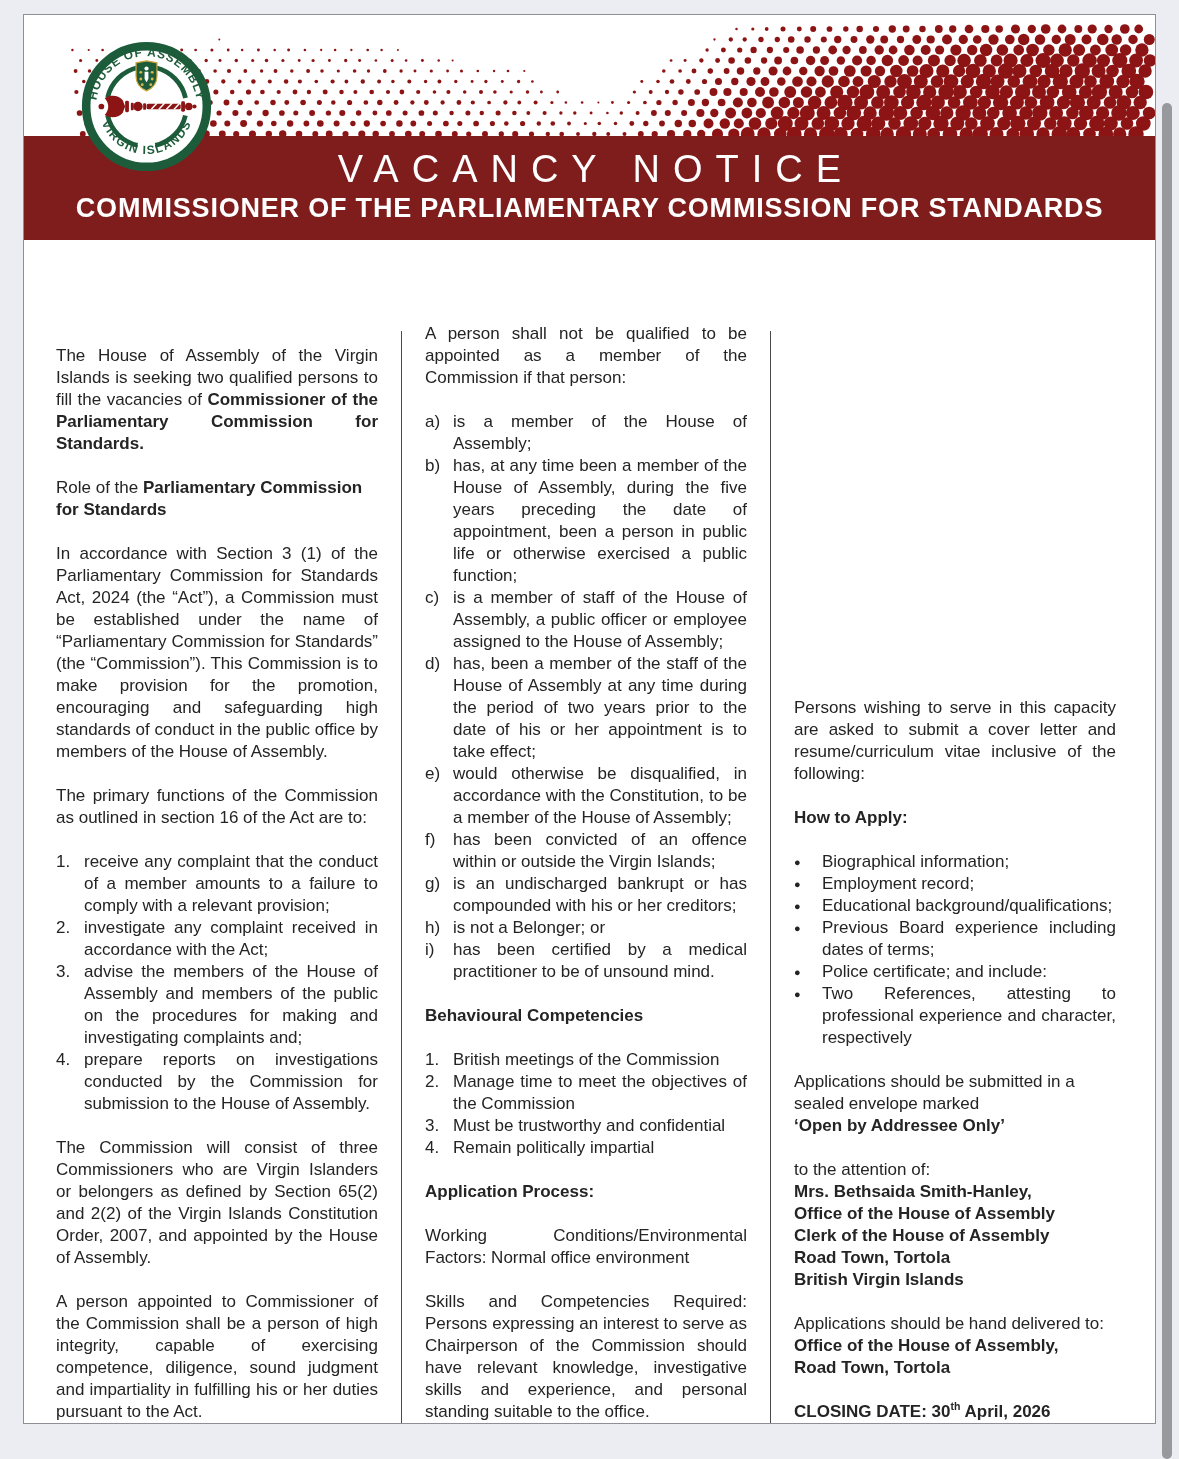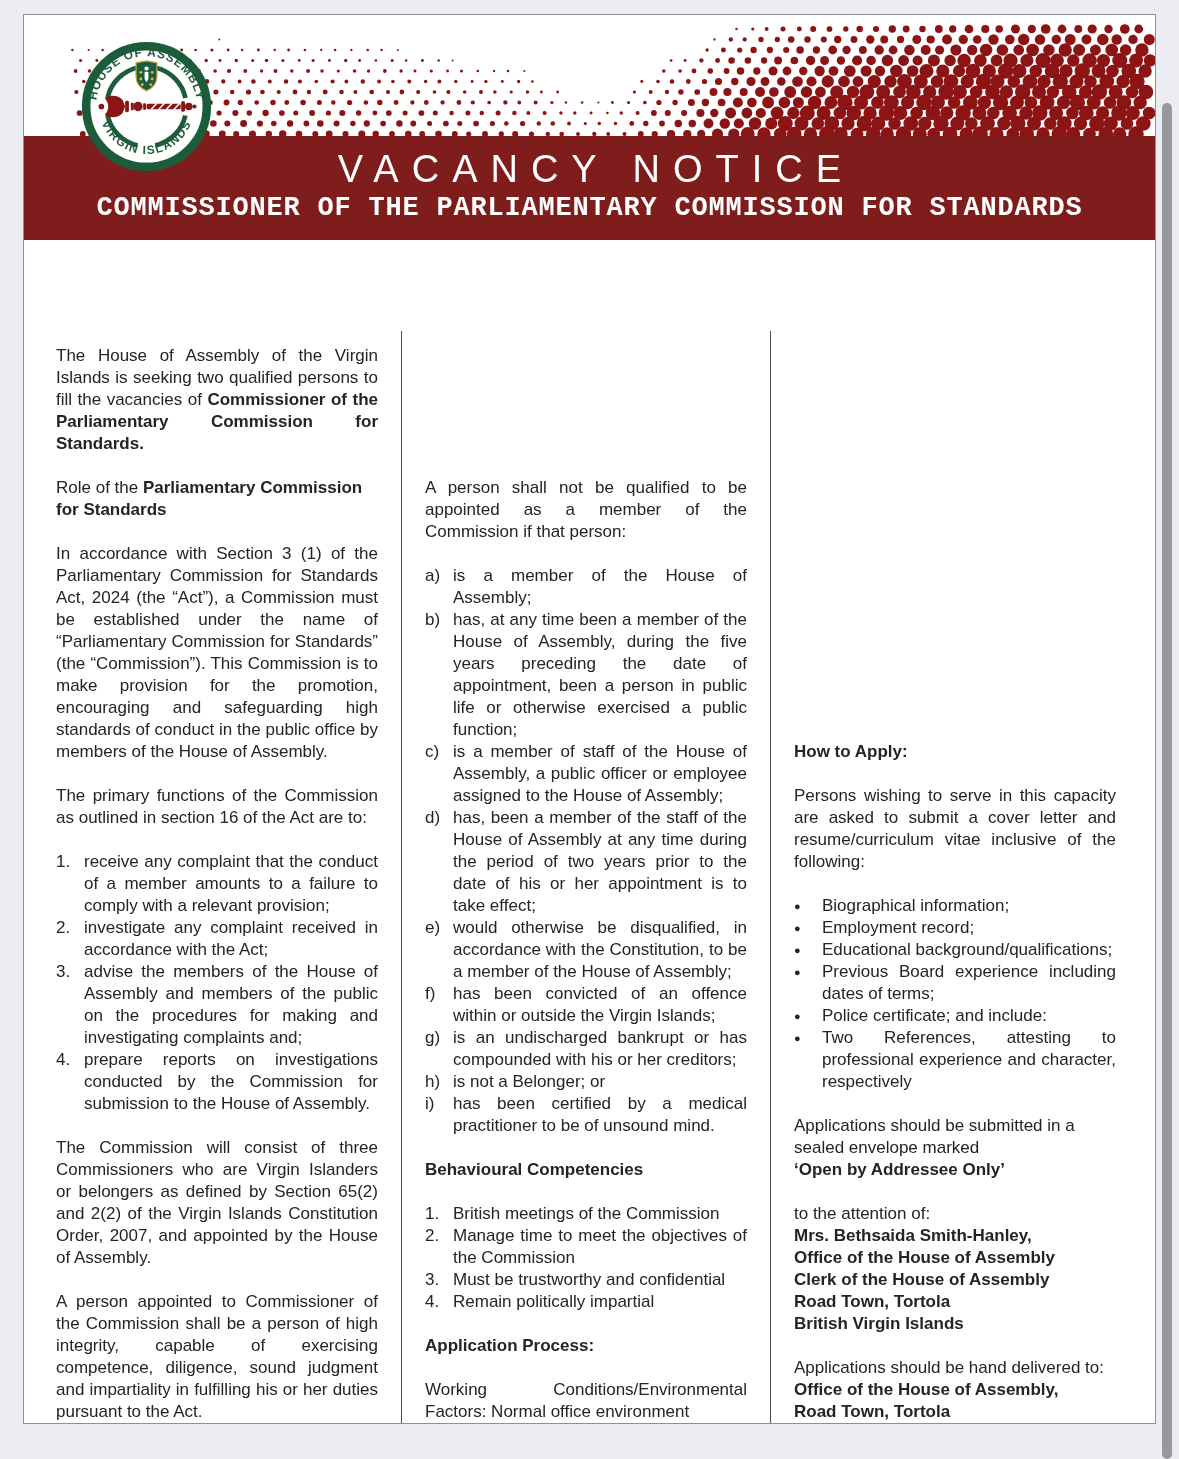--- a/index.html
+++ b/index.html
@@ -16,21 +16,21 @@
   .dots-svg{position:absolute;left:0;top:0;display:block}
   .band{
     position:absolute;left:0;right:0;top:121px;height:104px;
     background:#7f1d1d;color:#fff;text-align:center;
   }
   .title{
     margin-top:12px;font-size:38px;line-height:42px;font-weight:400;
     letter-spacing:13px;padding-left:13px;white-space:nowrap;
   }
   .subtitle{
-    font-size:27px;line-height:37px;font-weight:700;letter-spacing:0.8px;white-space:nowrap;font-family:Liberation Mono, monospace;
+    font-size:27px;line-height:37px;font-weight:700;letter-spacing:0.8px;white-space:nowrap;
   }
   .logo{position:absolute;left:56px;top:25px;width:133px;height:133px}
   .columns{
     position:absolute;left:0;right:0;top:225px;bottom:0;
     padding:26px 36px 0 32px;display:flex;align-items:flex-end;
   }
   .col{width:322px;flex:0 0 322px;font-size:17px;line-height:22px;color:#242424}
   .vdiv{flex:0 0 0;width:0;border-left:1.5px solid #4a4a4a;height:1092px;margin:2px 23px 0 23px}
   .blk{margin-bottom:22px}
   .blk:last-child{margin-bottom:0}
@@ -822,25 +822,26 @@
             <span class="marker">3.</span>
             <span class="litext"><span>Must be trustworthy and confidential</span></span>
           </div>
           <div class="li">
             <span class="marker">4.</span>
             <span class="litext"><span>Remain politically impartial</span></span>
           </div>
         </div>
         <div class="blk h"><span>Application Process:</span></div>
         <div class="blk p j"><span>Working Conditions/Environmental Factors: Normal office environment</span></div>
+        <div class="blk p j"><span>Skills and Competencies Required: Persons expressing an interest to serve as Chairperson of the Commission should have relevant knowledge, investigative skills and experience, and personal standing suitable to the office.</span></div>
       </section>
     <div class="vdiv"></div>
     <section class="col">
+        <div class="blk p j"><span>Persons wishing to serve in this capacity are asked to submit a cover letter and resume/curriculum vitae inclusive of the following:</span></div>
         <div class="blk h"><span>How to Apply:</span></div>
-        <div class="blk p j"><span>Persons wishing to serve in this capacity are asked to submit a cover letter and resume/curriculum vitae inclusive of the following:</span></div>
         <div class="blk list bullet j">
           <div class="li">
             <span class="marker">●</span>
             <span class="litext"><span>Biographical information;</span></span>
           </div>
           <div class="li">
             <span class="marker">●</span>
             <span class="litext"><span>Employment record;</span></span>
           </div>
           <div class="li">
@@ -871,17 +872,20 @@
           <div class="line"><span class="b">Office of the House of Assembly</span></div>
           <div class="line"><span class="b">Clerk of the House of Assembly</span></div>
           <div class="line"><span class="b">Road Town, Tortola</span></div>
           <div class="line"><span class="b">British Virgin Islands</span></div>
         </div>
         <div class="blk lines">
           <div class="line"><span>Applications should be hand delivered to:</span></div>
           <div class="line"><span class="b">Office of the House of Assembly,</span></div>
           <div class="line"><span class="b">Road Town, Tortola</span></div>
         </div>
+        <div class="blk lines">
+          <div class="line"><span class="b">CLOSING DATE: 30</span><sup class="b">th</sup><span class="b"> April, 2026</span></div>
+        </div>
       </section>
   </div>
 </div>
 
 <div class="scroll-thumb"></div>
 
 </body></html>

